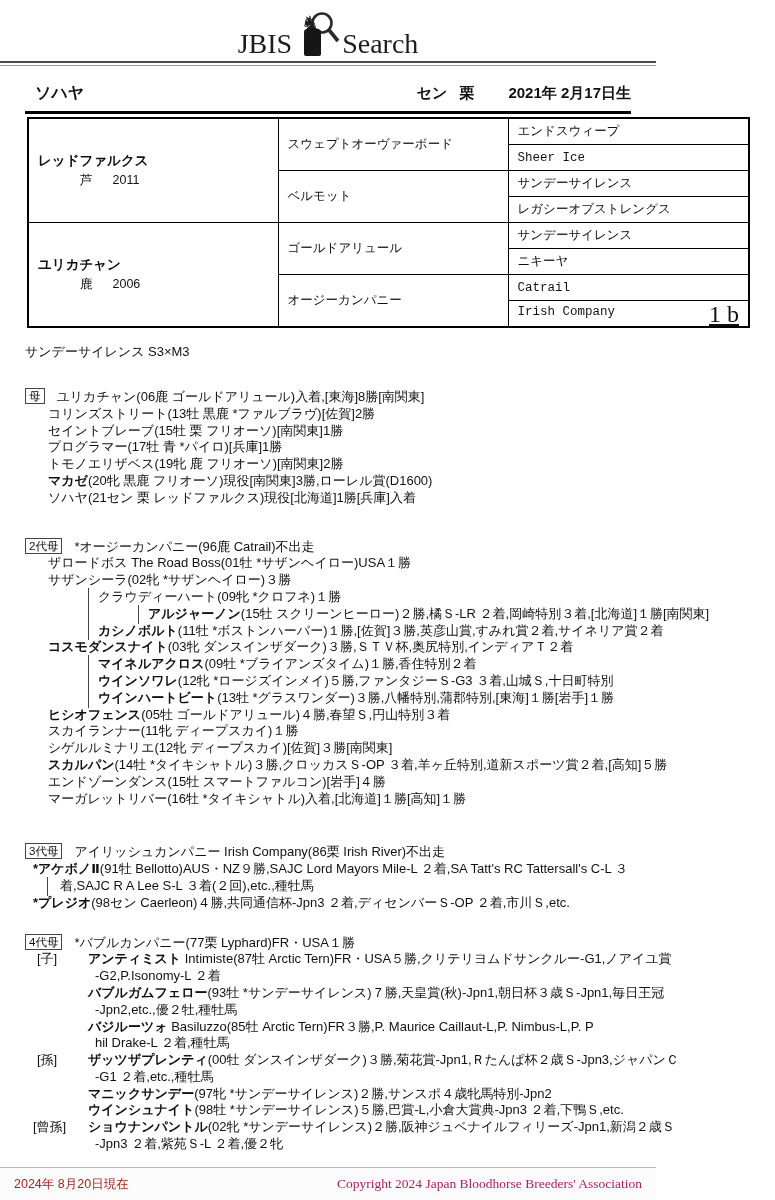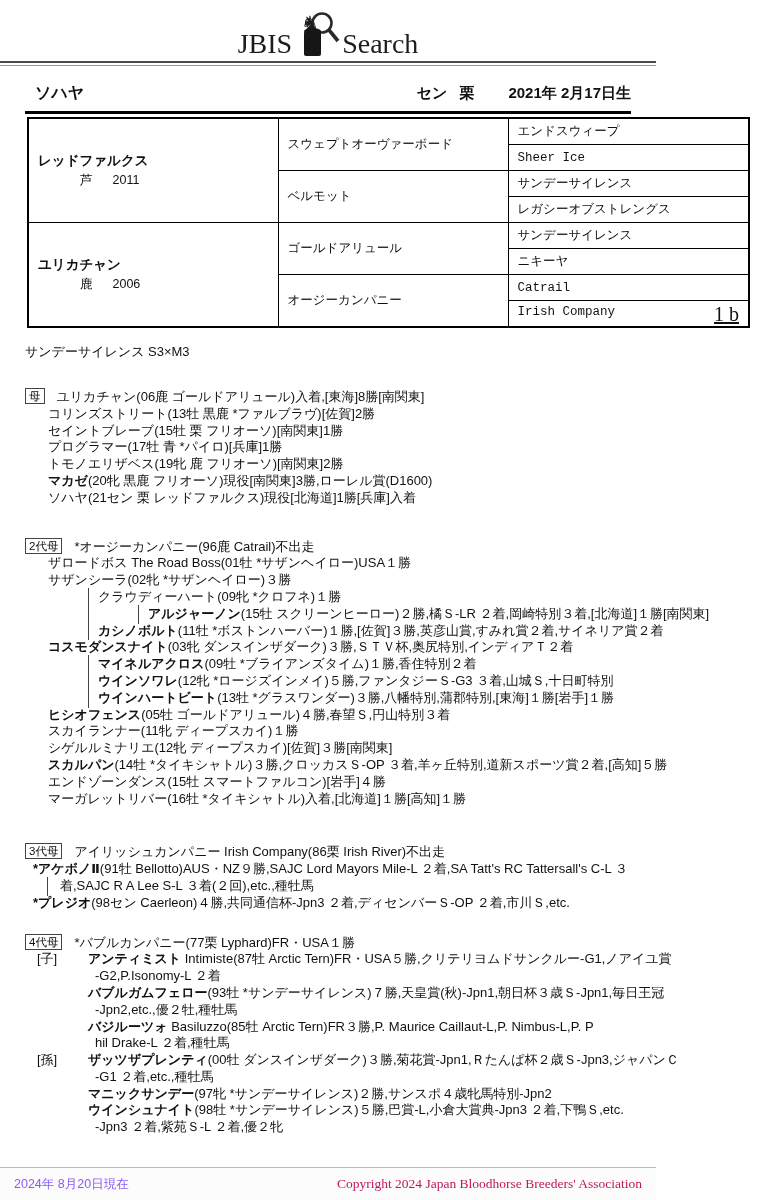--- a/index.html
+++ b/index.html
@@ -28,21 +28,21 @@
   
   table.ped{border-collapse:collapse;margin:3px 0 0 27px;width:721px;table-layout:fixed;
     border:2px solid #000;}
   table.ped td{border:1px solid #000;font-size:12.5px;padding:1px 9px;height:23px;
     vertical-align:middle;overflow:hidden;white-space:nowrap;}
   td.parent-cell{vertical-align:middle;}
   .parent-name{font-weight:bold;font-size:13.5px;}
   .parent-cy{padding-left:42px;margin-top:2px;font-size:12.5px;}
   .parent-cy .yr{margin-left:20px;}
   td.lat, .lat{font-family:"Liberation Mono","DejaVu Sans Mono",monospace;font-size:12px;}
-  .family-no{float:right;font-family:"Liberation Serif","DejaVu Serif",serif;font-size:20px;line-height:18px;text-decoration:underline;}
+  .family-no{float:right;font-family:"Liberation Serif","DejaVu Serif",serif;font-size:24px;line-height:18px;text-decoration:underline;}
 
   
   .inbreeding{margin:15px 25px 0 25px;font-size:13px;}
 
   
   .sections{margin:0 25px 0 25px;}
   .section.sec-mother{margin-top:27px;}
   .section.sec-dam2{margin-top:31px;}
   .section.sec-dam3{margin-top:36px;}
   .section.sec-dam4{margin-top:22px;}
@@ -57,21 +57,21 @@
   .note{padding-left:13px;} .g1{padding-left:8px;} .g1c{padding-left:35px;}
   .n4{padding-left:63px;} .t4{padding-left:70px;}
   
   .bar{position:absolute;top:-1px;bottom:-1px;width:0;border-left:1px solid #444;}
   .bar2{left:63px;} .bar3{left:113px;} .barc{left:22px;}
 
   
   .footer{position:absolute;left:0;right:0;bottom:0;height:33px;background:#fcfcfc;
     border-top:1px solid #b9b9b9;display:flex;align-items:center;justify-content:space-between;
     padding:0 14px;box-sizing:border-box;}
-  .footer-date{font-size:12.5px;color:#8b5cf6;text-align:right;}
+  .footer-date{font-size:12.5px;color:#b91c1c;text-align:right;}
   .footer-copy{font-family:"Liberation Serif","DejaVu Serif",serif;font-size:13.5px;color:#be185d;}
 </style>
 </head>
 <body>
 
 <div class="page">
 
   <div class="logo-wrap">
     <span class="logo-text">JBIS</span>
     <svg class="logo-icon" width="46" height="50" viewBox="0 0 46 50" aria-hidden="true">
@@ -189,20 +189,21 @@
         <div class="line n4"><span class="glabel gx12">[子]</span><span class="bn">アンティミスト</span><span> Intimiste(87牡 Arctic Tern)FR・USA５勝,クリテリヨムドサンクルー-G1,ノアイユ賞</span></div>
         <div class="line t4"><span>-G2,P.Isonomy-L ２着</span></div>
         <div class="line n4"><span class="bn">バブルガムフェロー</span><span>(93牡 *サンデーサイレンス)７勝,天皇賞(秋)-Jpn1,朝日杯３歳Ｓ-Jpn1,毎日王冠</span></div>
         <div class="line t4"><span>-Jpn2,etc.,優２牡,種牡馬</span></div>
         <div class="line n4"><span class="bn">バジルーツォ</span><span> Basiluzzo(85牡 Arctic Tern)FR３勝,P. Maurice Caillaut-L,P. Nimbus-L,P. P</span></div>
         <div class="line t4"><span>hil Drake-L ２着,種牡馬</span></div>
         <div class="line n4"><span class="glabel gx12">[孫]</span><span class="bn">ザッツザプレンティ</span><span>(00牡 ダンスインザダーク)３勝,菊花賞-Jpn1,Ｒたんぱ杯２歳Ｓ-Jpn3,ジャパンＣ</span></div>
         <div class="line t4"><span>-G1 ２着,etc.,種牡馬</span></div>
         <div class="line n4"><span class="bn">マニックサンデー</span><span>(97牝 *サンデーサイレンス)２勝,サンスポ４歳牝馬特別-Jpn2</span></div>
         <div class="line n4"><span class="bn">ウインシュナイト</span><span>(98牡 *サンデーサイレンス)５勝,巴賞-L,小倉大賞典-Jpn3 ２着,下鴨Ｓ,etc.</span></div>
+        <div class="line n4"><span class="glabel gx8">[曾孫]</span><span class="bn">ショウナンパントル</span><span>(02牝 *サンデーサイレンス)２勝,阪神ジュベナイルフィリーズ-Jpn1,新潟２歳Ｓ</span></div>
         <div class="line t4"><span>-Jpn3 ２着,紫苑Ｓ-L ２着,優２牝</span></div>
       </div>
     </div>
 
   <div class="footer">
     <span class="footer-date">2024年 8月20日現在</span>
     <span class="footer-copy">Copyright 2024 Japan Bloodhorse Breeders' Association</span>
   </div>
 
 </div>

